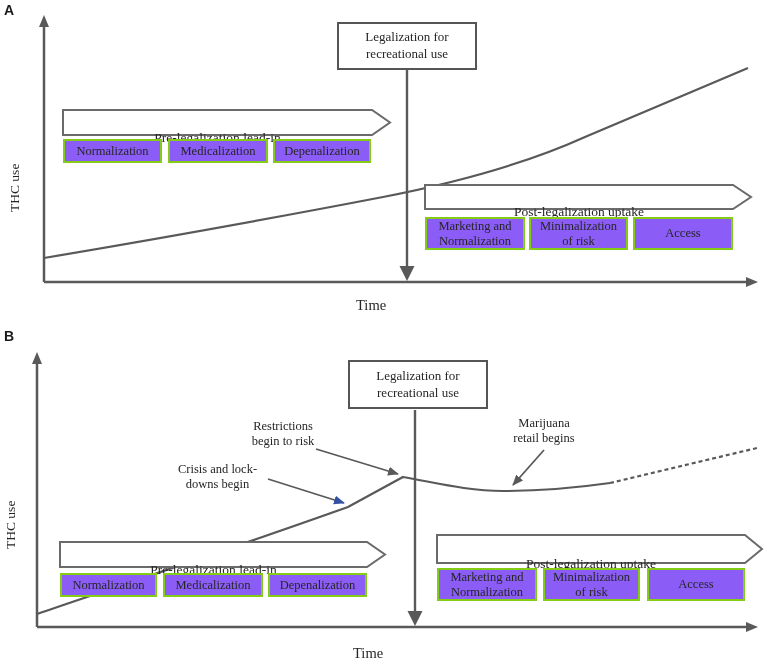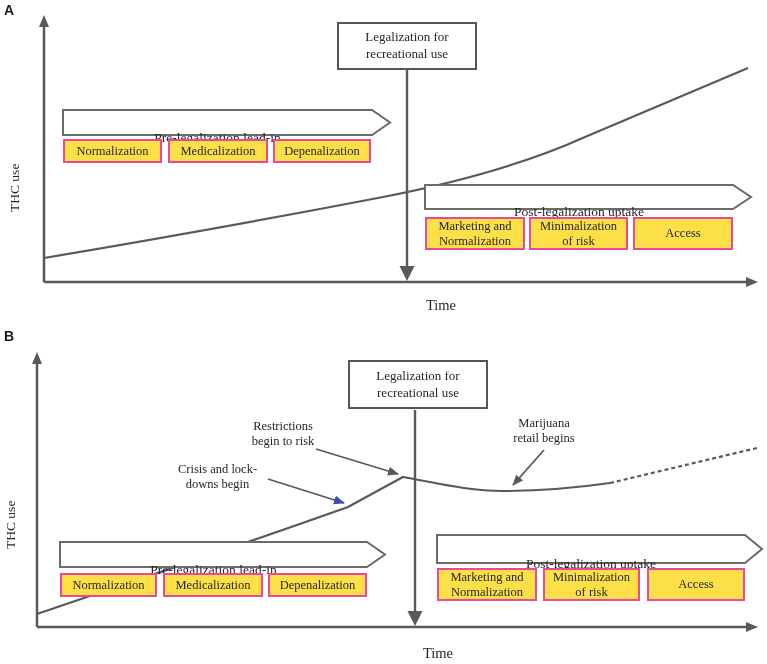--- a/index.html
+++ b/index.html
@@ -2,25 +2,25 @@
 <html><head>
 <meta charset="utf-8">
 <style>
   html,body{margin:0;padding:0;background:#fff;}
   #stage{position:relative;width:767px;height:664px;background:#fff;overflow:hidden;
          font-family:"Liberation Serif", serif;color:#262626;}
   svg{position:absolute;left:0;top:0;}
   .abs{position:absolute;box-sizing:border-box;}
   .panel-letter{font-family:"Liberation Sans", sans-serif;font-weight:bold;font-size:14px;color:#1a1a1a;}
   .vlabel{writing-mode:vertical-rl;transform:rotate(180deg);text-align:center;font-size:13.5px;}
-  .axis-label{text-align:right;font-size:14.5px;font-family:Liberation Serif, serif;}
+  .axis-label{text-align:left;font-size:14.5px;font-family:Liberation Serif, serif;}
   .event-box{border:2px solid #555;background:#fff;display:flex;align-items:center;justify-content:center;
              text-align:center;font-size:13px;line-height:1.3;padding:0;}
   .banner-text{display:flex;align-items:center;justify-content:center;text-align:center;font-size:13.5px;margin-top:15px;}
-  .phase-box{border:2px solid #ec4899;background:#fde047;display:flex;align-items:center;justify-content:center;
+  .phase-box{border:2px solid #84cc16;background:#8b5cf6;display:flex;align-items:center;justify-content:center;
              text-align:center;font-size:12.5px;line-height:1.15;padding:1px 3px;}
   .annotation{text-align:center;font-size:12.5px;line-height:1.2;}
 </style>
 </head>
 <body>
 
 <div id="stage">
 
   <svg width="767" height="664" viewBox="0 0 767 664">
     <defs>

